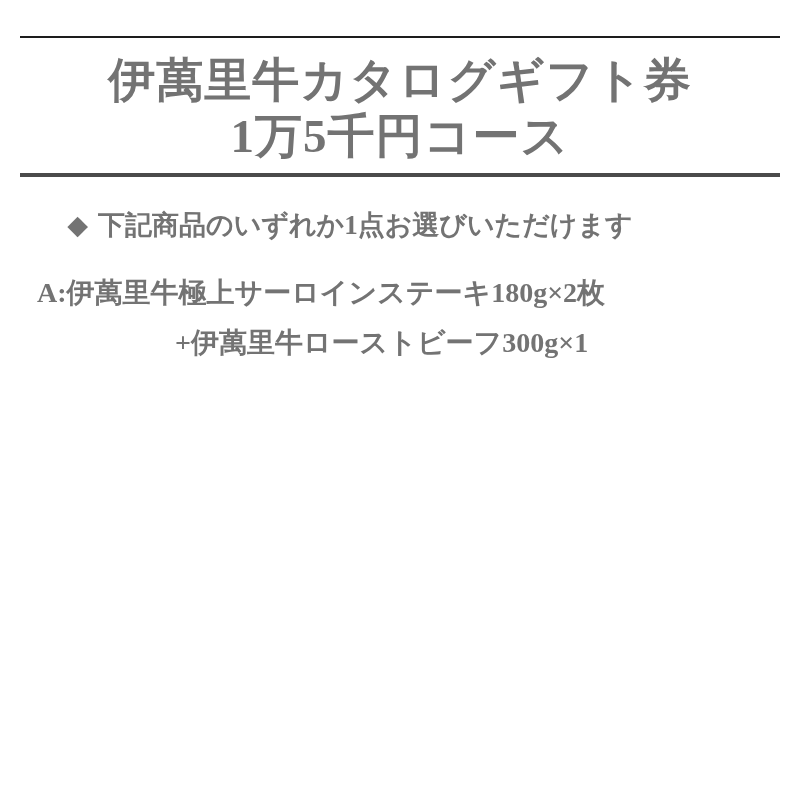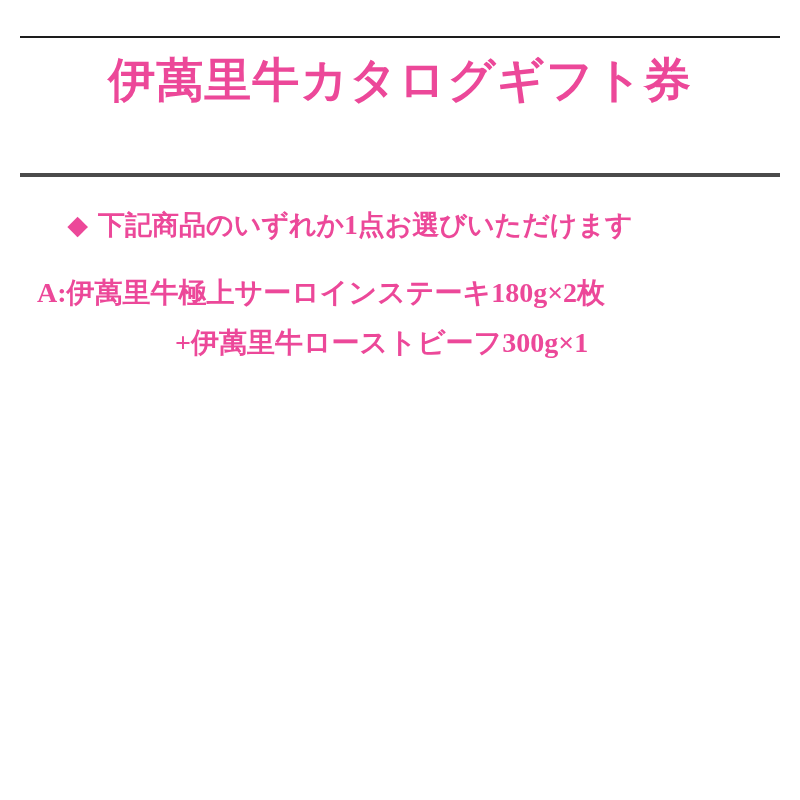--- a/index.html
+++ b/index.html
@@ -5,21 +5,21 @@
   html, body {
     margin: 0;
     padding: 0;
     background: #ffffff;
   }
   .page {
     position: relative;
     width: 800px;
     height: 800px;
     background: #ffffff;
-    color: #ec4899;
+    color: #737373;
     font-family: "Liberation Serif", "DejaVu Serif", serif;
     font-weight: bold;
     overflow: hidden;
   }
   .rule {
     position: absolute;
     left: 20px;
     right: 20px;
   }
   .rule-top {
@@ -75,20 +75,21 @@
 </style>
 </head>
 <body>
 
 <div class="page">
 
   <div class="rule rule-top"></div>
 
   <div class="title-block">
     <div>伊萬里牛カタログギフト券</div>
+    <div>1万5千円コース</div>
   </div>
 
   <div class="rule rule-bottom"></div>
 
   <div class="note-line">
     <span class="bullet">◆</span><span>下記商品のいずれか1点お選びいただけます</span>
   </div>
 
   <div class="item-list">
     <div class="item">

